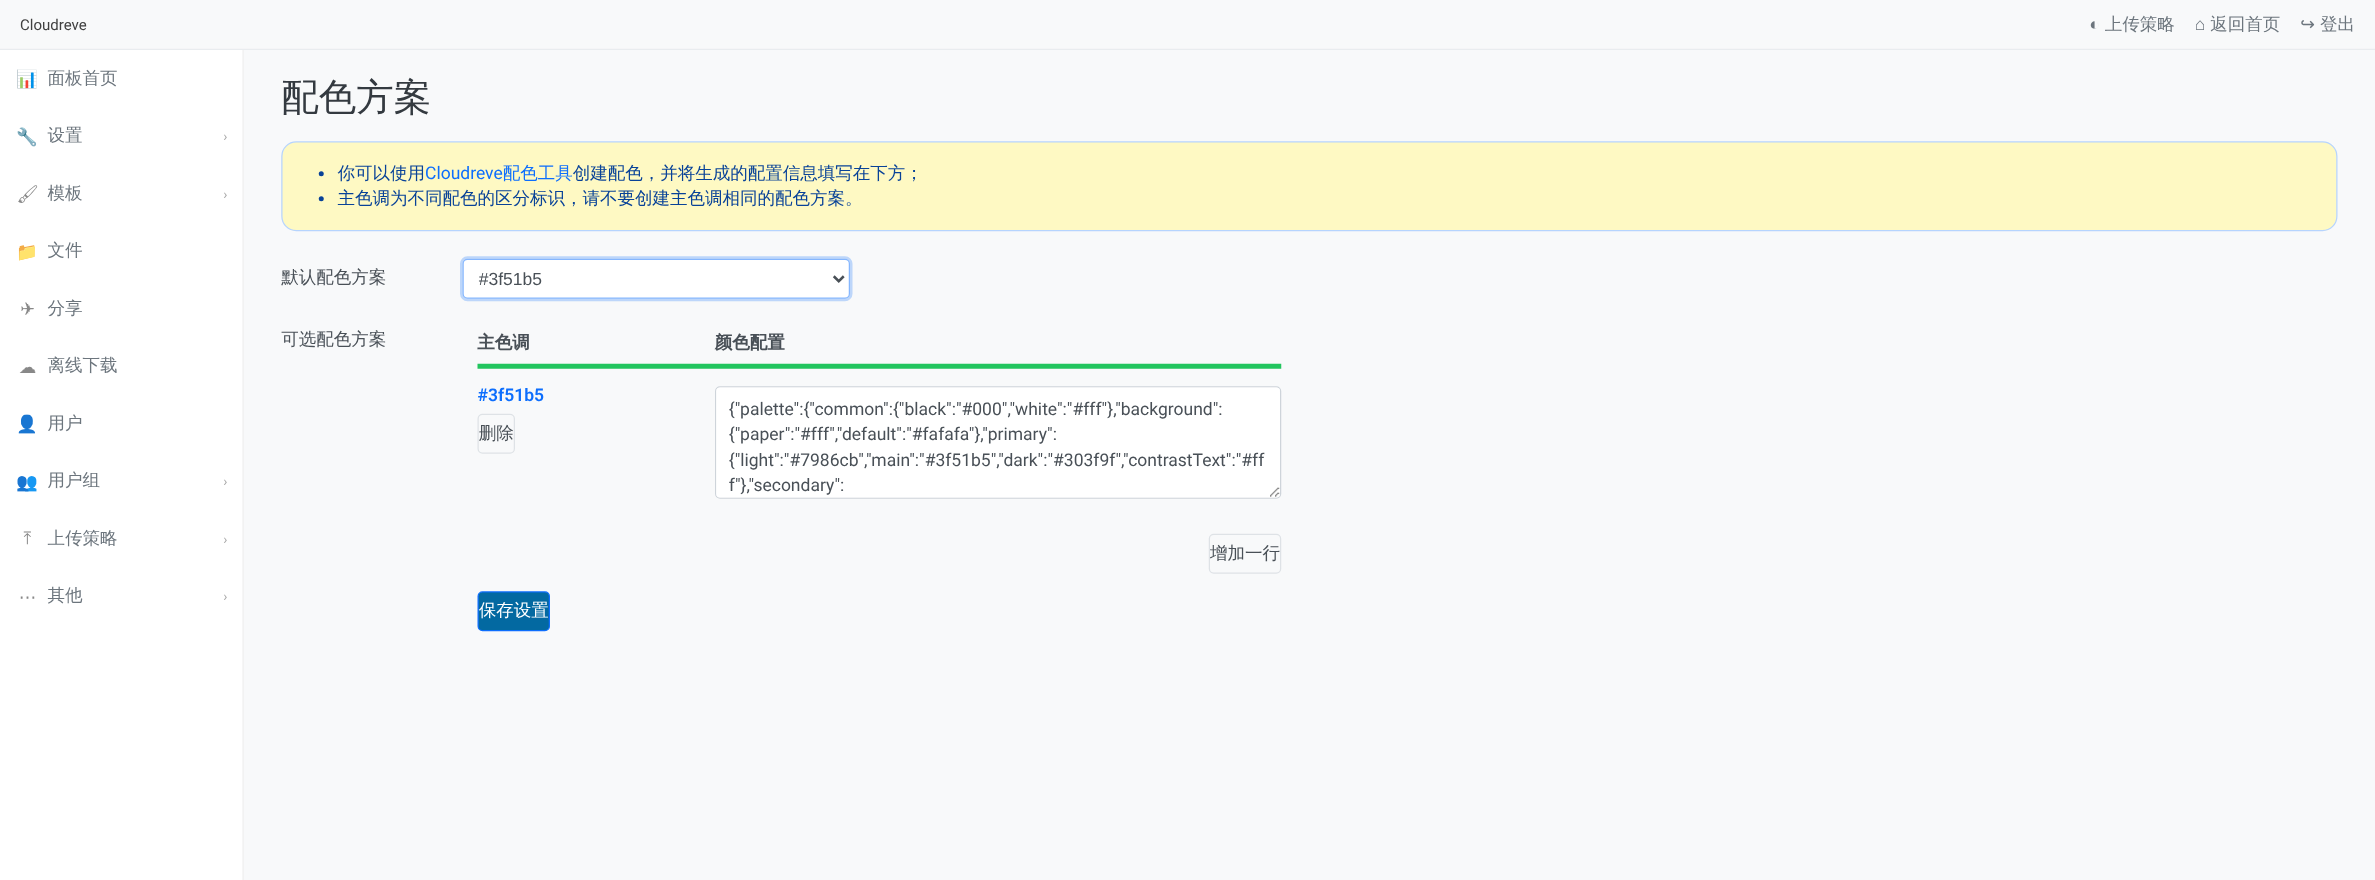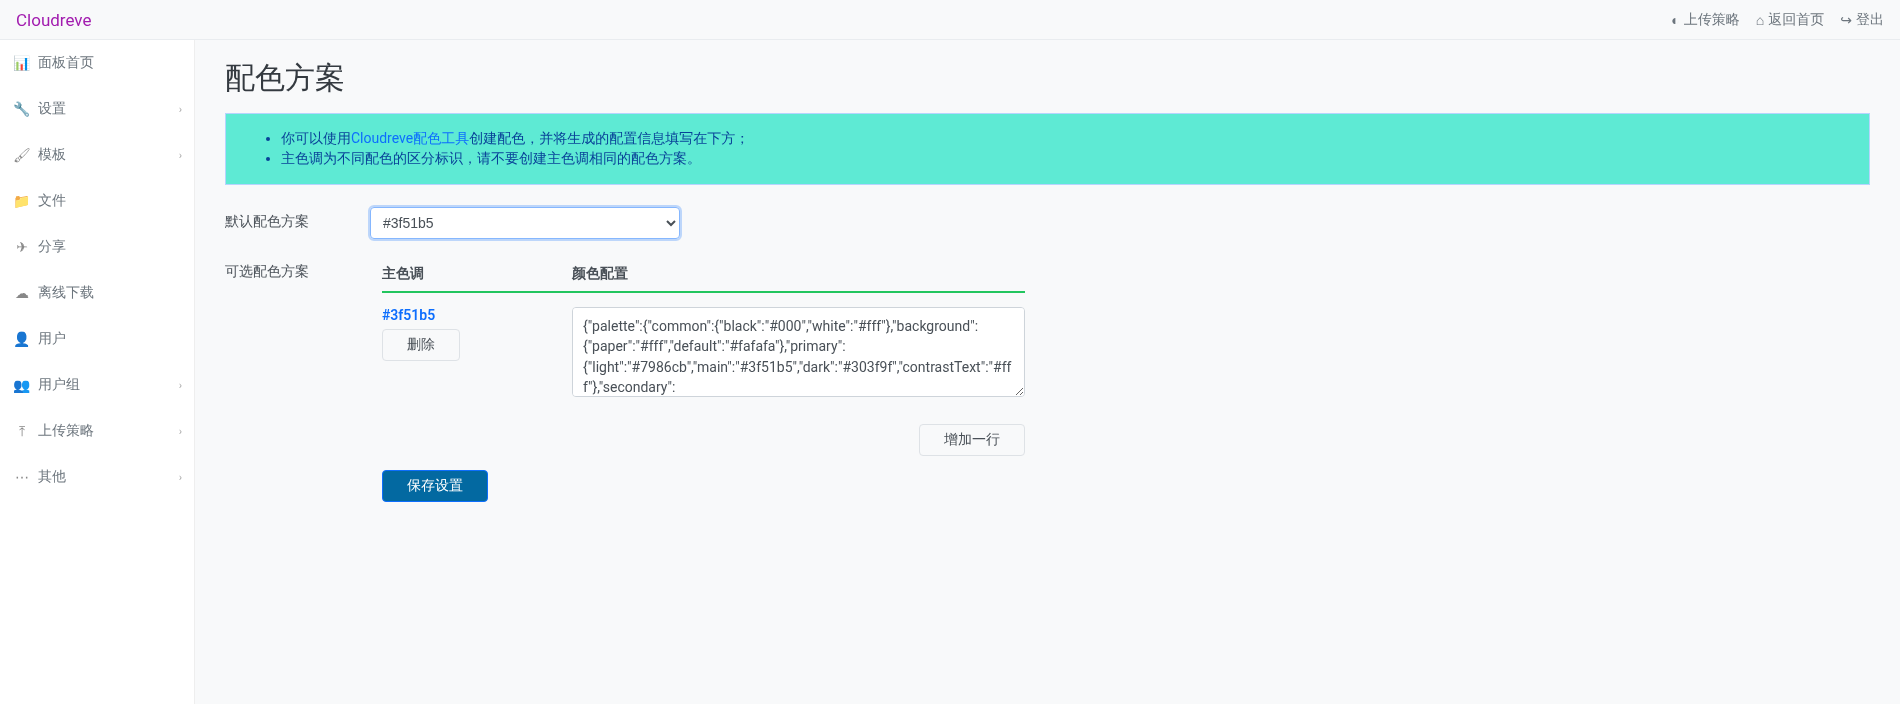--- a/index.html
+++ b/index.html
@@ -11,21 +11,21 @@
     }
     .topbar {
       height: 40px;
       background: #f8f9fa;
       display: flex;
       align-items: center;
       justify-content: space-between;
       padding: 0 16px;
       border-bottom: 1px solid #e9ecef;
     }
-    .brand { font-size: 17px; color: #a21caf; font-weight: 400; }
+    .brand { font-size: 12px; color: #404040; font-weight: 400; }
     .topbar-right { display: flex; gap: 16px; }
     .topbar-link { color: #6c757d; text-decoration: none; cursor: pointer; display: inline-flex; align-items: center; gap: 4px; }
     .layout { display: flex; }
     .sidebar {
       width: 195px;
       background: #fff;
       min-height: calc(100vh - 40px);
       border-right: 1px solid #eee;
     }
     .sidebar-item {
@@ -44,25 +44,25 @@
       padding: 12px 16px;
       border-radius: 4px;
       margin-bottom: 14px;
       font-size: 14px;
       color: #6c757d;
     }
     .breadcrumb a { color: #0d6efd; text-decoration: none; }
     .breadcrumb .sep { margin: 0 6px; color: #adb5bd; }
     h1.page-title { font-size: 30px; font-weight: 500; color: #343a40; margin-bottom: 14px; }
     .alert-info {
-      background: #5eead4;
+      background: #fef9c3;
       border: 1px solid #b6d4fe;
       color: #084298;
-      padding: 14px 27px;
-      border-radius: 0;
+      padding: 14px 16px;
+      border-radius: 12px;
       margin-bottom: 22px;
     }
     .alert-info ul { padding-left: 28px; }
     .alert-info li { margin: 2px 0; }
     .alert-info a { color: #0d6efd; text-decoration: none; }
     .form-area { max-width: 800px; }
     .form-row { display: flex; margin-bottom: 18px; }
     .form-label { width: 145px; padding-top: 6px; color: #495057; flex-shrink: 0; }
     .form-control {
       flex: 1;
@@ -72,28 +72,28 @@
       padding: 6px 8px;
       border: 1px solid #86b7fe;
       border-radius: 4px;
       outline: 2px solid rgba(13,110,253,.25);
       background: #fff;
       color: #495057;
       font-size: 14px;
     }
     .table-like { display: flex; flex-direction: column; }
     .t-head, .t-row { display: flex; }
-    .t-head { font-weight: 600; padding: 8px 0; border-bottom: 2px solid #22c55e; align-items: flex-end; }
+    .t-head { font-weight: 600; padding: 8px 0; border-bottom: 4px solid #22c55e; align-items: flex-end; }
     .t-row { padding: 14px 0 0 0; align-items: flex-start; }
     .col-main { width: 190px; flex-shrink: 0; }
     .col-config { flex: 1; }
     .color-name { color: #0d6efd; font-weight: 600; display: block; margin-bottom: 6px; }
     .btn {
       display: inline-block;
-      padding: 6px 24px;
+      padding: 6px 0;
       border-radius: 4px;
       border: 1px solid transparent;
       font-size: 14px;
       cursor: pointer;
     }
     .btn-light { background: #f8f9fa; border-color: #dee2e6; color: #495057; }
     .btn-primary { background: #0369a1; color: #fff; border-color: #0d6efd; }
     textarea.config-text {
       width: 100%;
       min-height: 90px;

